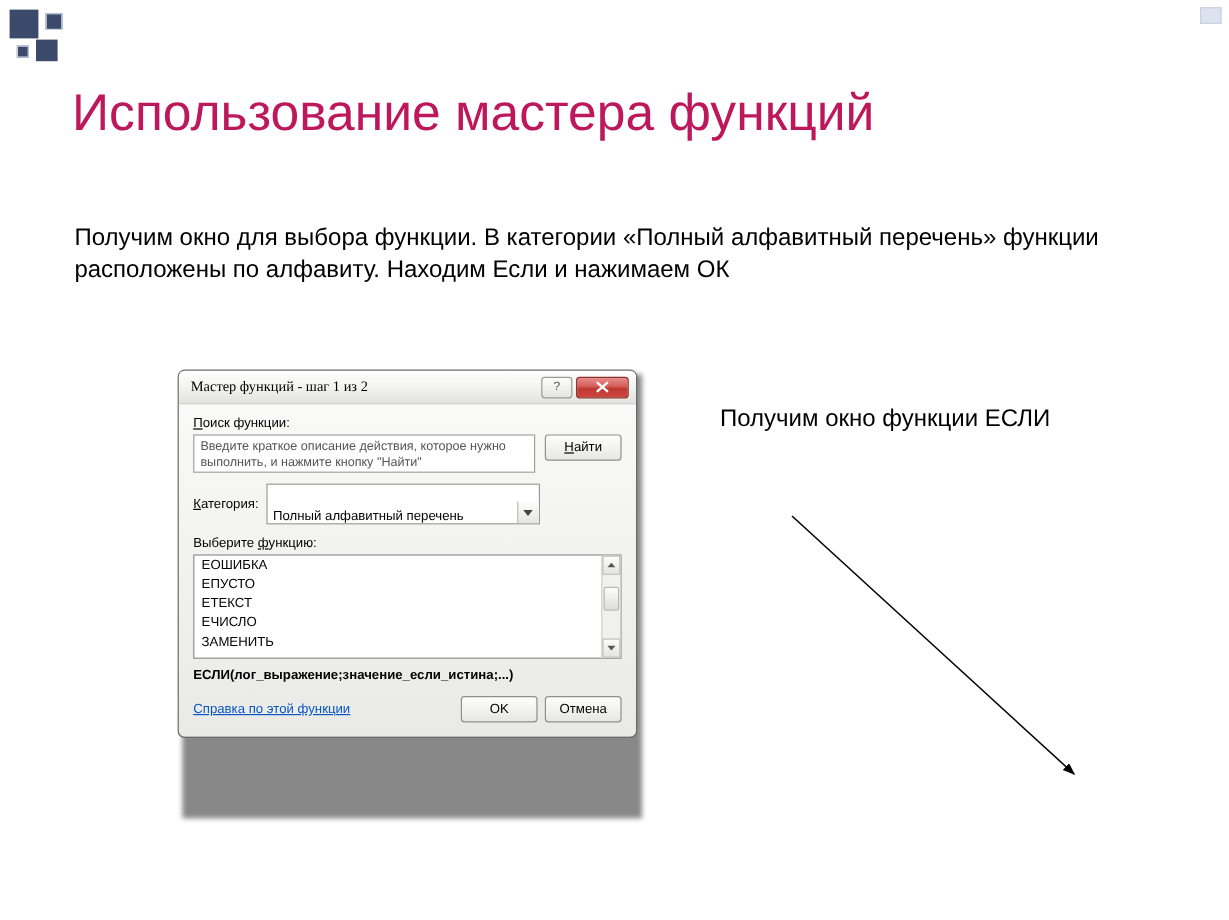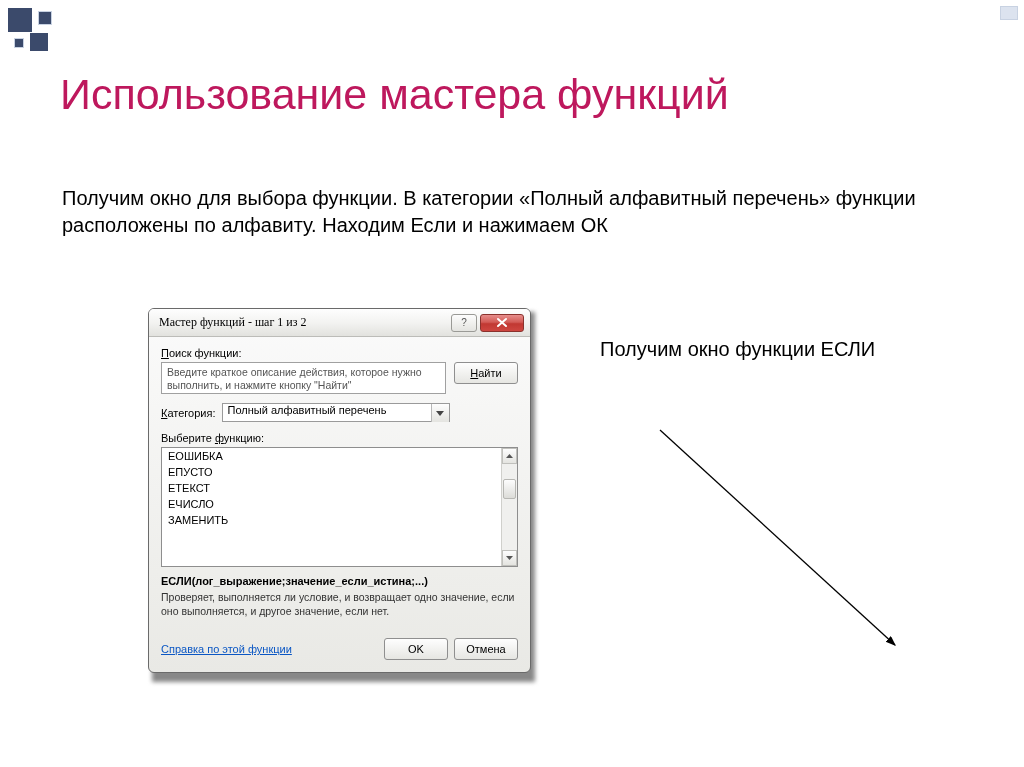--- a/index.html
+++ b/index.html
@@ -139,36 +139,36 @@
       align-items: center;
       justify-content: center;
       min-width: 64px;
     }
     .cat-row { display: flex; align-items: center; gap: 6px; margin-bottom: 10px; }
     .combo {
       flex: 1;
       display: flex;
       border: 1px solid #9a9a9a;
       background: #fff;
-      height: 19px;
-      align-items: flex-start;
+      height: 34px;
+      align-items: flex-end;
       max-width: 228px;
     }
     .combo-text { flex: 1; padding: 0 5px; font-size: 11px; }
     .combo-arrow {
       width: 18px; height: 18px;
       border-left: 1px solid #b7b7b7;
       background: linear-gradient(to bottom, #fdfdfd, #e4e4e0);
       display: flex; align-items: center; justify-content: center;
     }
     .listbox-wrap { margin-bottom: 8px; }
     .listbox {
       border: 1px solid #8e8e8e;
       background: #fff;
-      height: 120px;
+      height: 87px;
       position: relative;
       display: flex;
     }
     .list-items { flex: 1; overflow: hidden; }
     .li {
       padding: 1px 6px;
       font-size: 11px;
       height: 16px;
       line-height: 14px;
       white-space: nowrap;
@@ -300,21 +300,20 @@
           <div class="sb-arrow">
             <svg width="7" height="4" viewBox="0 0 7 4">
                 <path d="M0 0 L7 0 L3.5 4 z" fill="#555"></path>
               </svg>
           </div>
         </div>
       </div>
     </div>
 
     <div class="syntax">ЕСЛИ(лог_выражение;значение_если_истина;...)</div>
-    <div class="desc">Проверяет, выполняется ли условие, и возвращает одно значение, если оно выполняется, и другое значение, если нет.</div>
 
     <div class="bottom-row">
       <a class="help-link">Справка по этой функции</a>
       <div class="btn-row">
         <button class="btn">OK</button>
         <button class="btn">Отмена</button>
       </div>
     </div>
 
   </div>

